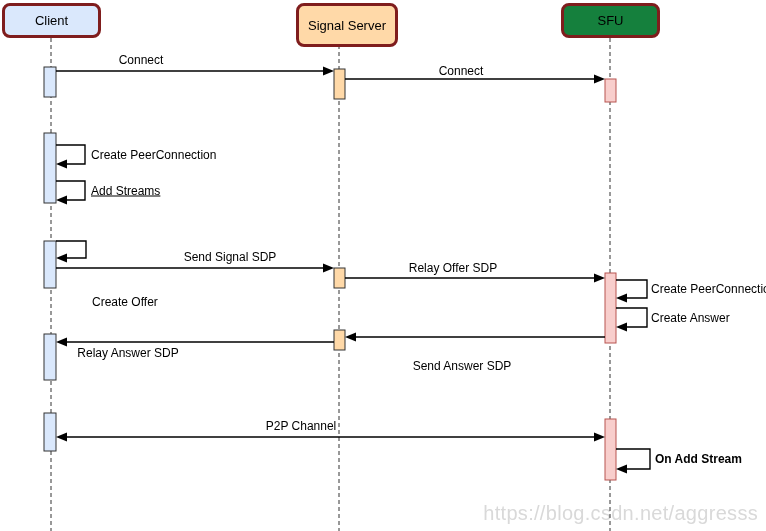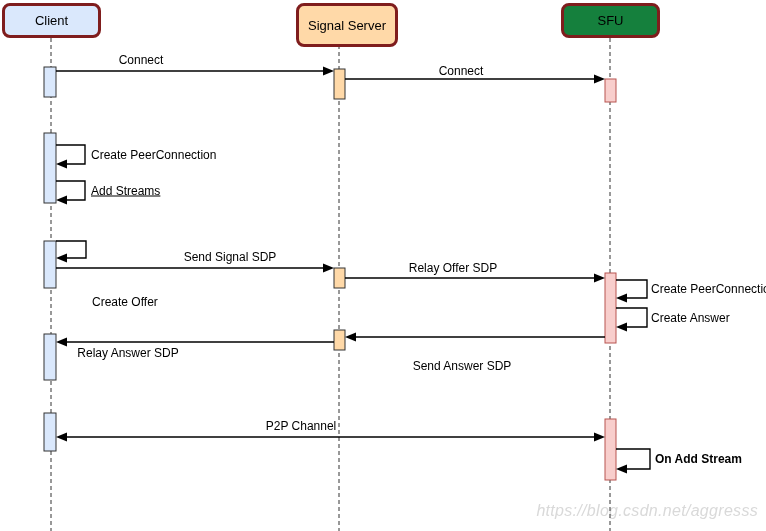--- a/index.html
+++ b/index.html
@@ -2,22 +2,22 @@
 <html><head>
 <meta charset="utf-8">
 <style>
   html,body{margin:0;padding:0;background:#fff;}
   .stage{
     position:relative;width:766px;height:531px;background:#ffffff;
     font-family:"Liberation Sans",sans-serif;overflow:hidden;
   }
   .layer{position:absolute;left:0;top:0;width:766px;height:531px;}
   .watermark{
-    position:absolute;right:8px;top:502px;font-size:16px;
-    color:#d9d9d9;letter-spacing:.3px;white-space:nowrap;font-style:italic;
+    position:absolute;right:8px;top:502px;font-size:20px;
+    color:#d9d9d9;letter-spacing:.3px;white-space:nowrap;
   }
   .pbox{
     position:absolute;box-sizing:border-box;border:3px solid #7f1d1d;
     border-radius:8px;display:flex;align-items:center;justify-content:center;
     font-size:13px;color:#000;
   }
   .mlabel{
     position:absolute;font-size:12px;color:#000;white-space:nowrap;line-height:13px;
   }
   .mlabel.center{transform:translate(-50%,-50%);}

